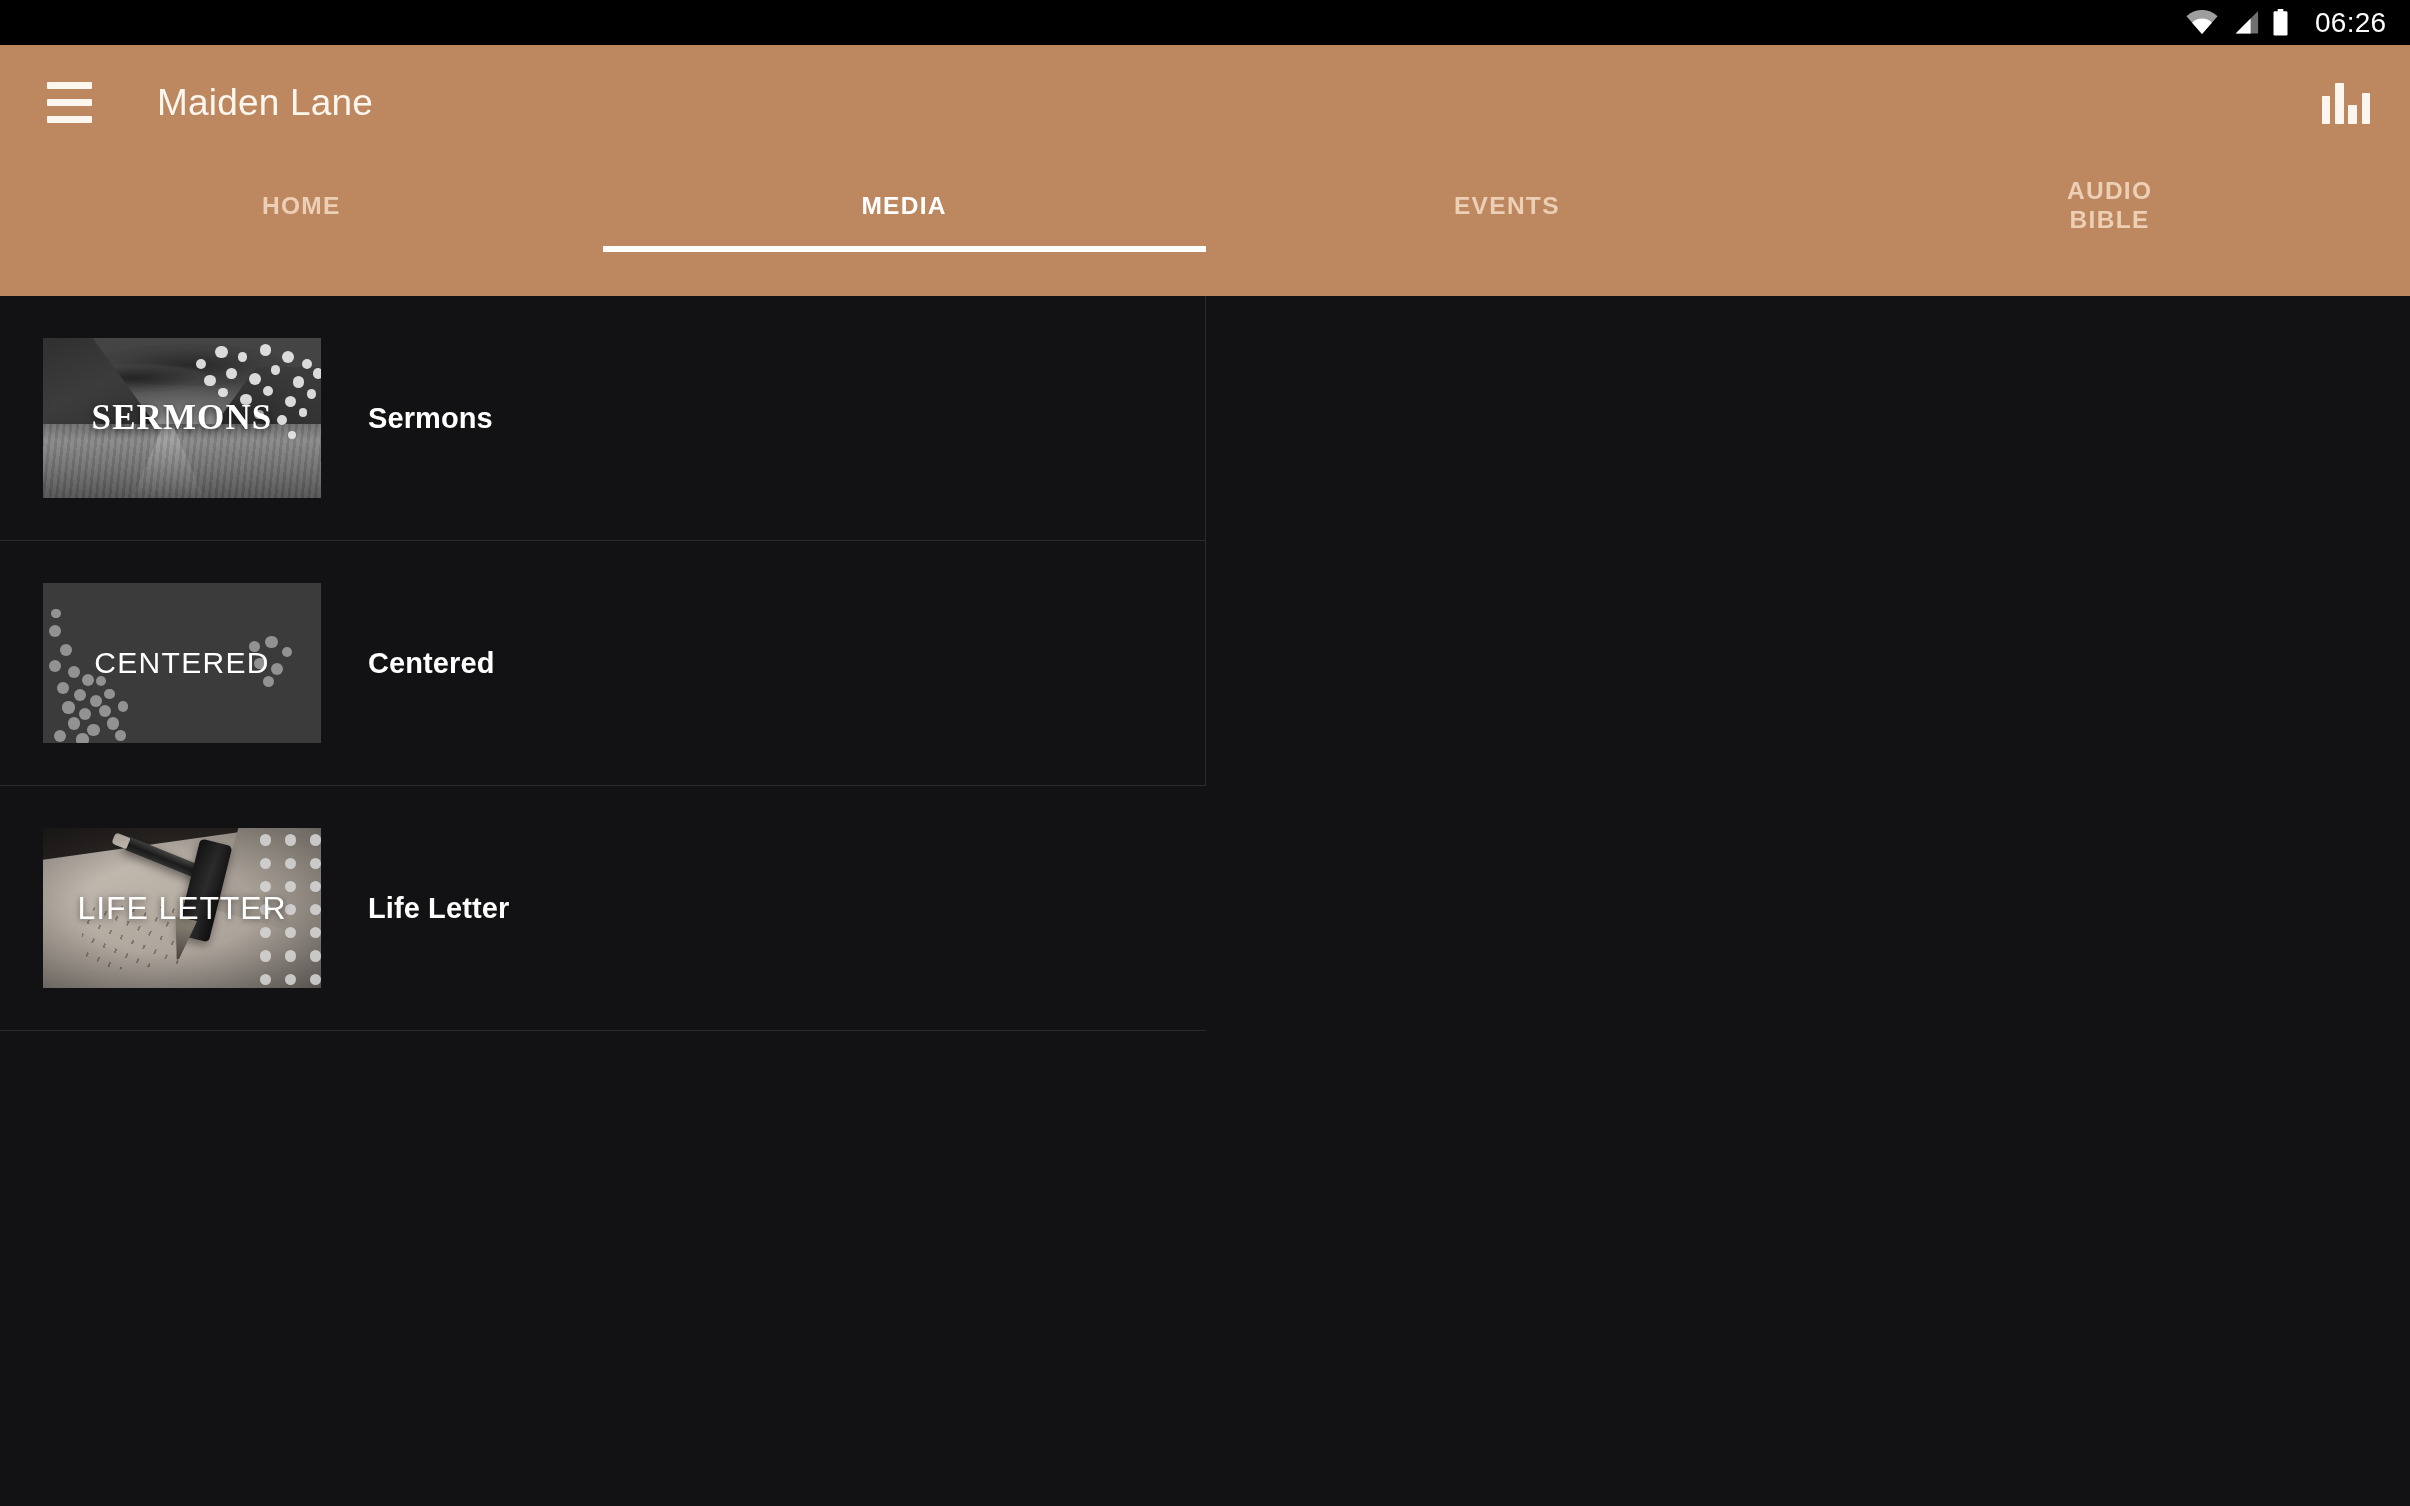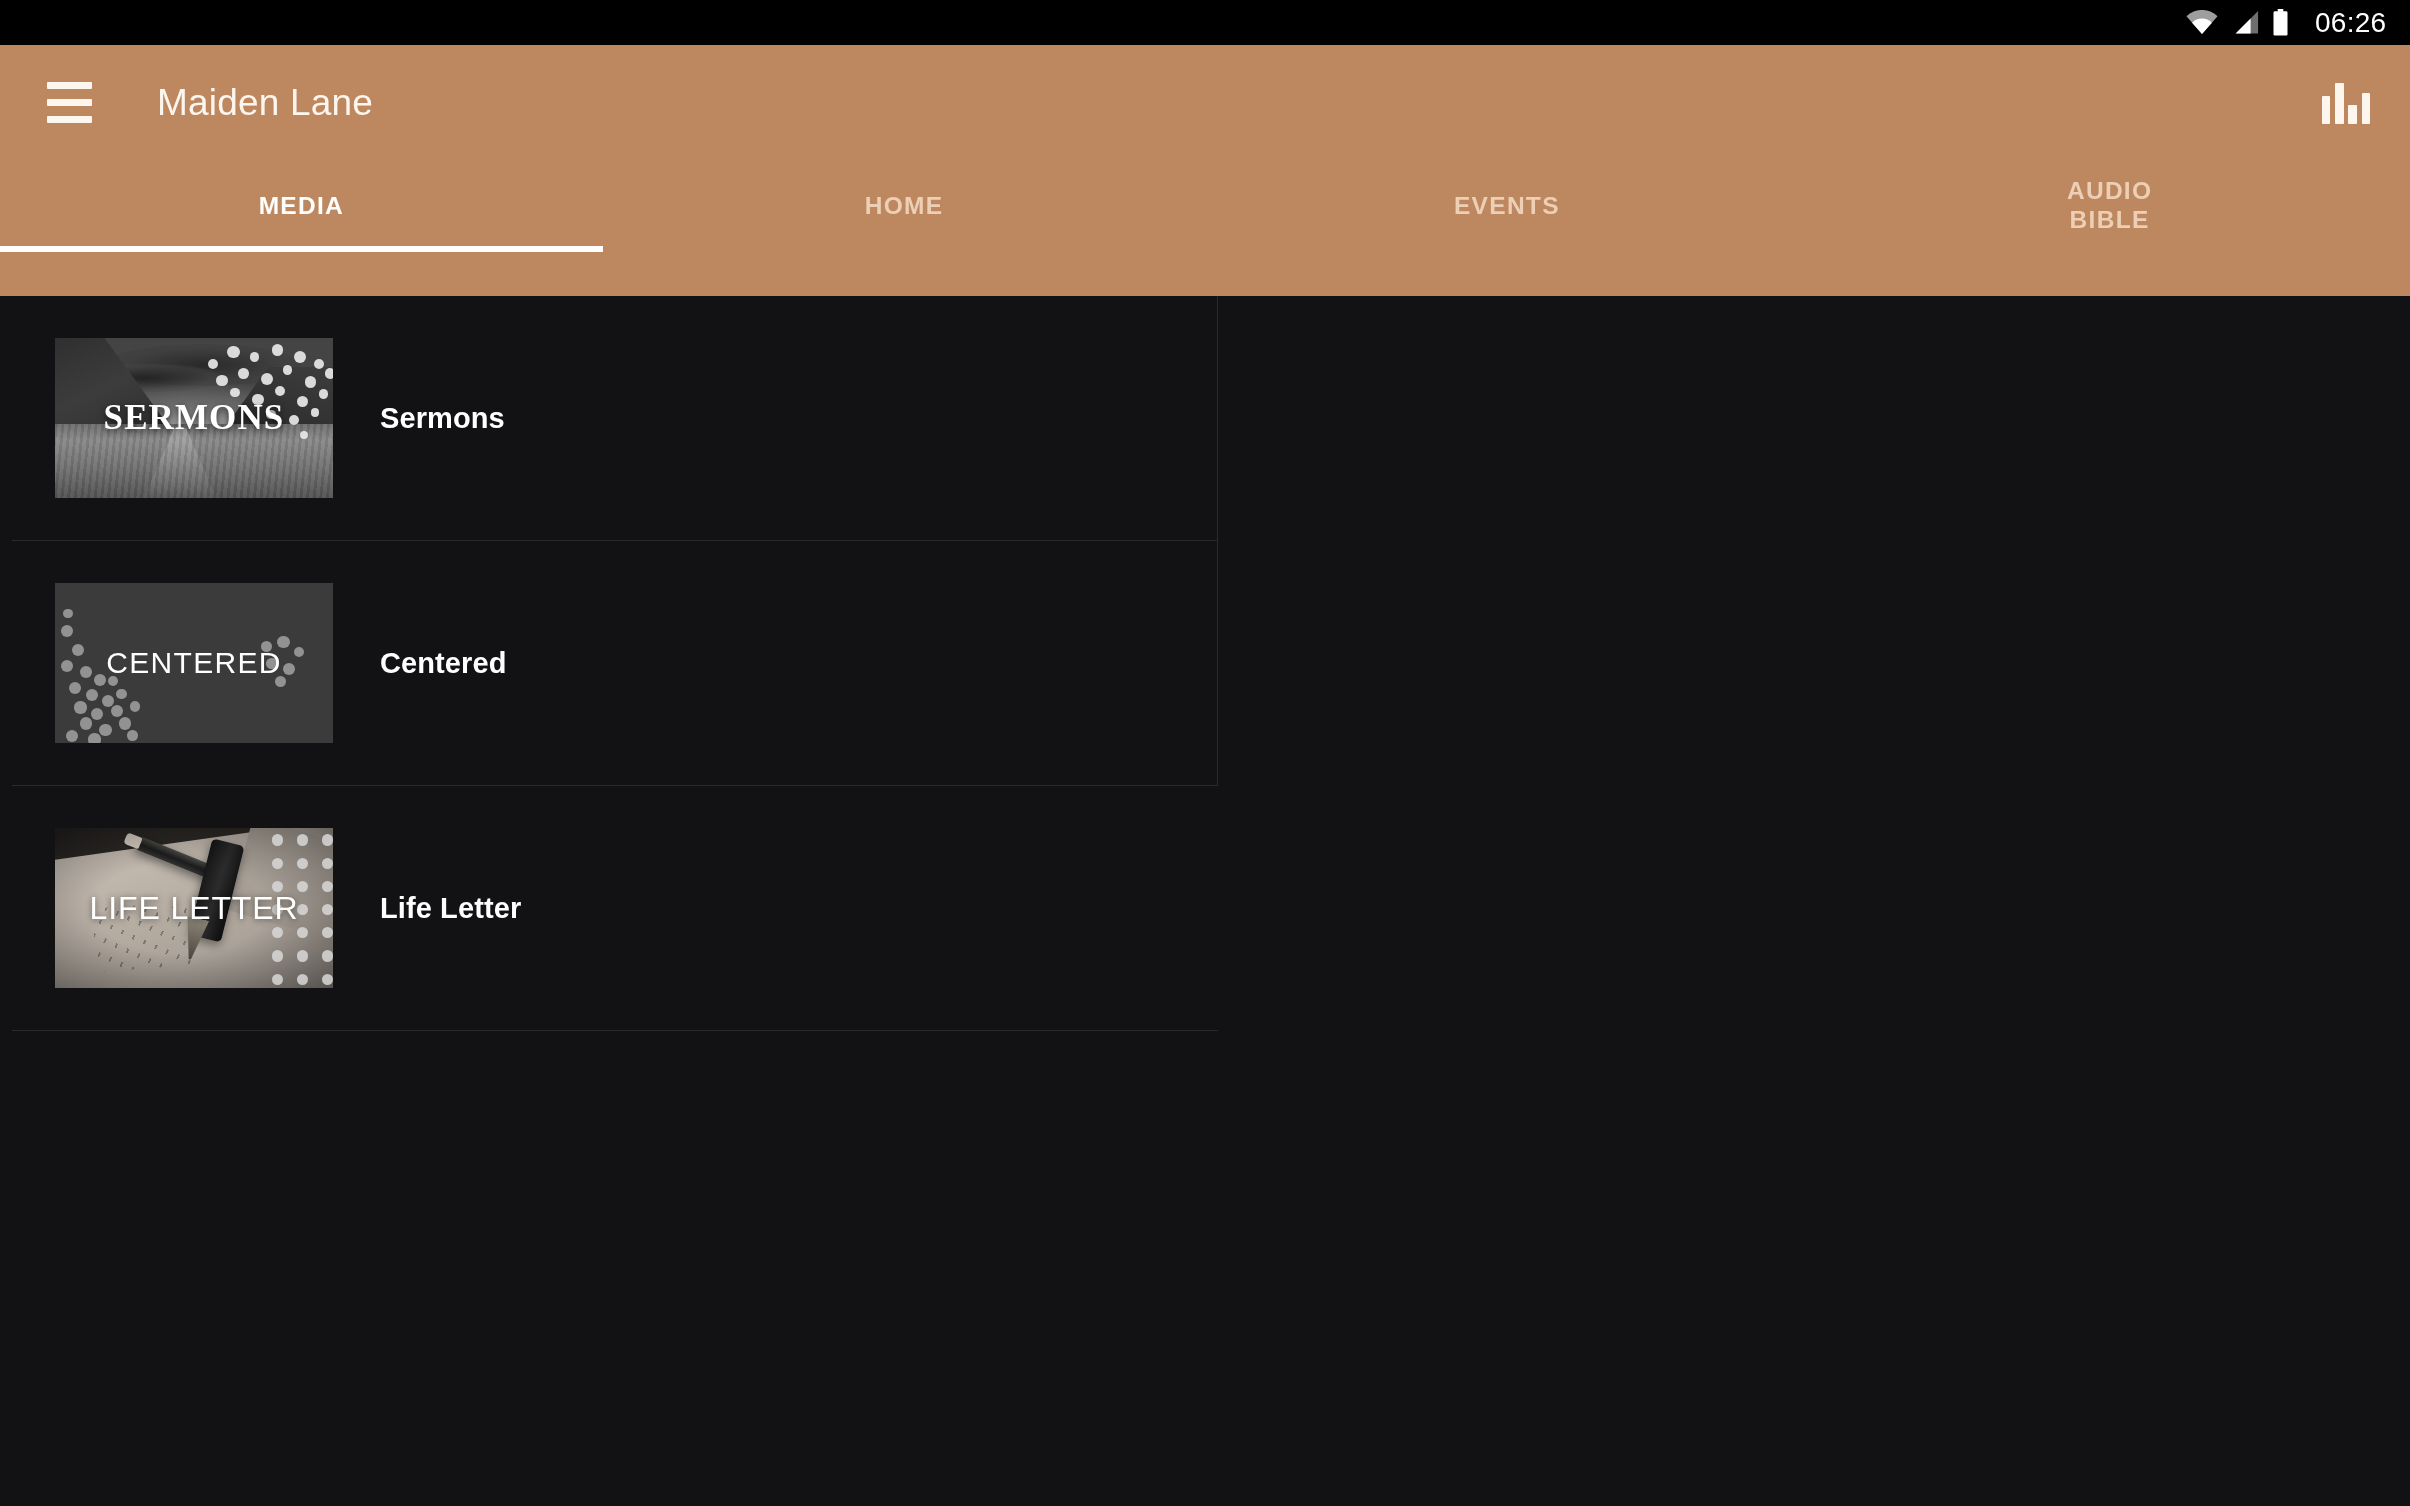--- a/index.html
+++ b/index.html
@@ -137,21 +137,20 @@
   .content {
     width: 2411px;
     height: 1254px;
     background: #121214;
     position: relative;
   }
   .media-grid {
     display: flex;
     flex-wrap: wrap;
     width: 2410px;
-    padding-left: 12px;
   }
   .media-cell {
     width: 1206px;
     height: 245px;
     display: flex;
     align-items: center;
     padding-left: 43px;
     border-right: 0.9px solid #2a2a2c;
     border-bottom: 0.9px solid #2a2a2c;
     cursor: pointer;
@@ -348,25 +347,25 @@
     <div class="app-bar-spacer"></div>
     <div class="chart-icon">
       <i></i>
       <i></i>
       <i></i>
       <i></i>
     </div>
   </div>
 
   <div class="tabs">
+    <div class="tab">
+      <span class="tab-label">HOME</span>
+    </div>
     <div class="tab active">
       <span class="tab-label">MEDIA</span>
-    </div>
-    <div class="tab">
-      <span class="tab-label">HOME</span>
     </div>
     <div class="tab">
       <span class="tab-label">EVENTS</span>
     </div>
     <div class="tab">
       <span class="tab-label">AUDIO
 BIBLE</span>
     </div>
   </div>
 </div>

